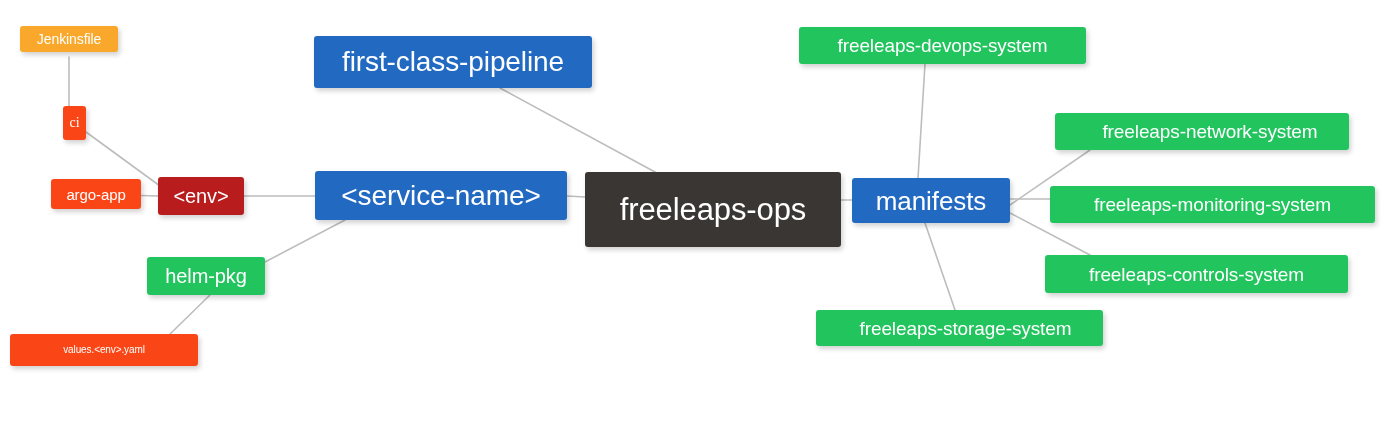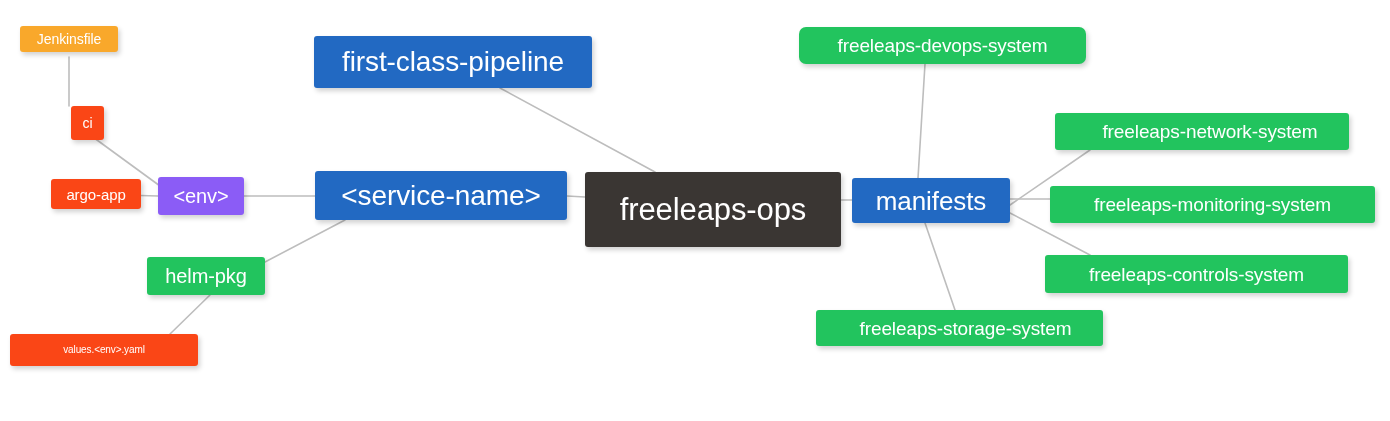--- a/index.html
+++ b/index.html
@@ -62,48 +62,48 @@
       <line x1="925" y1="64" x2="918" y2="178" stroke="#bdbdbd" stroke-width="1.6" stroke-linecap="round"></line>
       <line x1="1090" y1="150" x2="1010" y2="205" stroke="#bdbdbd" stroke-width="1.6" stroke-linecap="round"></line>
       <line x1="1050" y1="199" x2="1010" y2="199" stroke="#bdbdbd" stroke-width="1.6" stroke-linecap="round"></line>
       <line x1="1090" y1="255" x2="1010" y2="213" stroke="#bdbdbd" stroke-width="1.6" stroke-linecap="round"></line>
       <line x1="955" y1="310" x2="925" y2="223" stroke="#bdbdbd" stroke-width="1.6" stroke-linecap="round"></line>
     </svg>
   <div id="node-layer">
       <div class="node" style="left: 20px; top: 26px; width: 98px; height: 26px; background: rgb(249, 168, 43); font-size: 14px;">
         <span class="node-label">Jenkinsfile</span>
       </div>
-      <div class="node" style="left: 71px; top: 106px; width: 33px; height: 34px; background: rgb(250, 70, 22); font-size: 14px;">
+      <div class="node" style="left: 63px; top: 106px; width: 23px; height: 34px; background: rgb(250, 70, 22); font-size: 14px; font-family: Liberation Serif, serif;">
         <span class="node-label">ci</span>
       </div>
       <div class="node" style="left: 51px; top: 179px; width: 90px; height: 30px; background: rgb(250, 70, 22); font-size: 15px;">
         <span class="node-label">argo-app</span>
       </div>
-      <div class="node" style="left: 158px; top: 177px; width: 86px; height: 38px; background: #8b5cf6; font-size: 20px;">
+      <div class="node" style="left: 158px; top: 177px; width: 86px; height: 38px; background: #b91c1c; font-size: 20px;">
         <span class="node-label">&lt;env&gt;</span>
       </div>
       <div class="node" style="left: 147px; top: 257px; width: 118px; height: 38px; background: rgb(34, 196, 94); font-size: 20px;">
         <span class="node-label">helm-pkg</span>
       </div>
       <div class="node" style="left: 10px; top: 334px; width: 188px; height: 32px; background: rgb(250, 70, 22); font-size: 10px;">
         <span class="node-label">values.&lt;env&gt;.yaml</span>
       </div>
       <div class="node" style="left: 315px; top: 171px; width: 252px; height: 49px; background: rgb(34, 105, 194); font-size: 28px;">
         <span class="node-label">&lt;service-name&gt;</span>
       </div>
       <div class="node" style="left: 314px; top: 36px; width: 278px; height: 52px; background: rgb(34, 105, 194); font-size: 28px;">
         <span class="node-label">first-class-pipeline</span>
       </div>
       <div class="node" style="left: 585px; top: 172px; width: 256px; height: 75px; background: rgb(58, 54, 51); font-size: 31px;">
         <span class="node-label">freeleaps-ops</span>
       </div>
       <div class="node" style="left: 852px; top: 178px; width: 158px; height: 45px; background: rgb(34, 105, 194); font-size: 26px;">
         <span class="node-label">manifests</span>
       </div>
-      <div class="node" style="left: 799px; top: 27px; width: 287px; height: 37px; background: rgb(34, 196, 94); font-size: 19px; border-radius: 7px;">
+      <div class="node" style="left: 799px; top: 27px; width: 287px; height: 37px; background: rgb(34, 196, 94); font-size: 19px;">
         <span class="node-label">freeleaps-devops-system</span>
       </div>
       <div class="node" style="left: 1055px; top: 113px; width: 294px; height: 37px; background: rgb(34, 196, 94); font-size: 19px; padding-left: 16px;">
         <span class="node-label">freeleaps-network-system</span>
       </div>
       <div class="node" style="left: 1050px; top: 186px; width: 325px; height: 37px; background: rgb(34, 196, 94); font-size: 19px;">
         <span class="node-label">freeleaps-monitoring-system</span>
       </div>
       <div class="node" style="left: 1045px; top: 255px; width: 303px; height: 38px; background: rgb(34, 196, 94); font-size: 19px;">
         <span class="node-label">freeleaps-controls-system</span>

